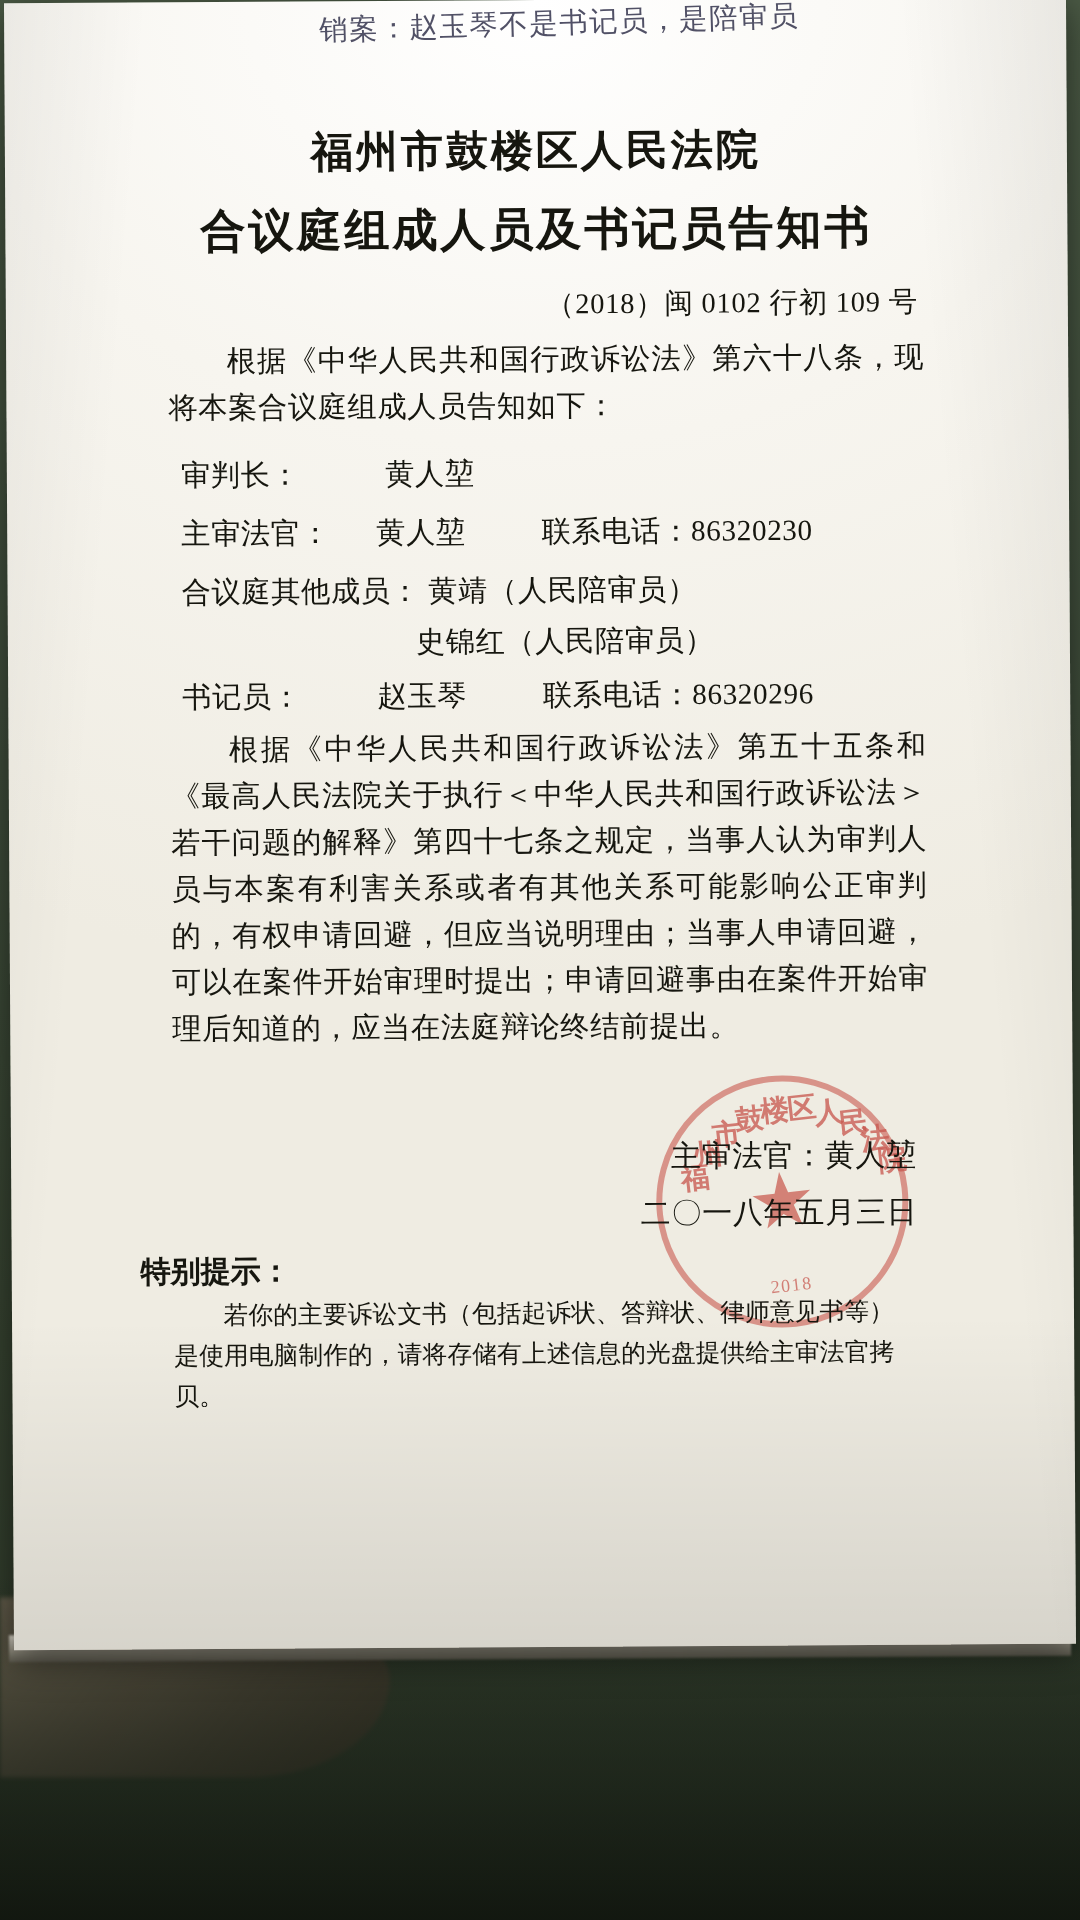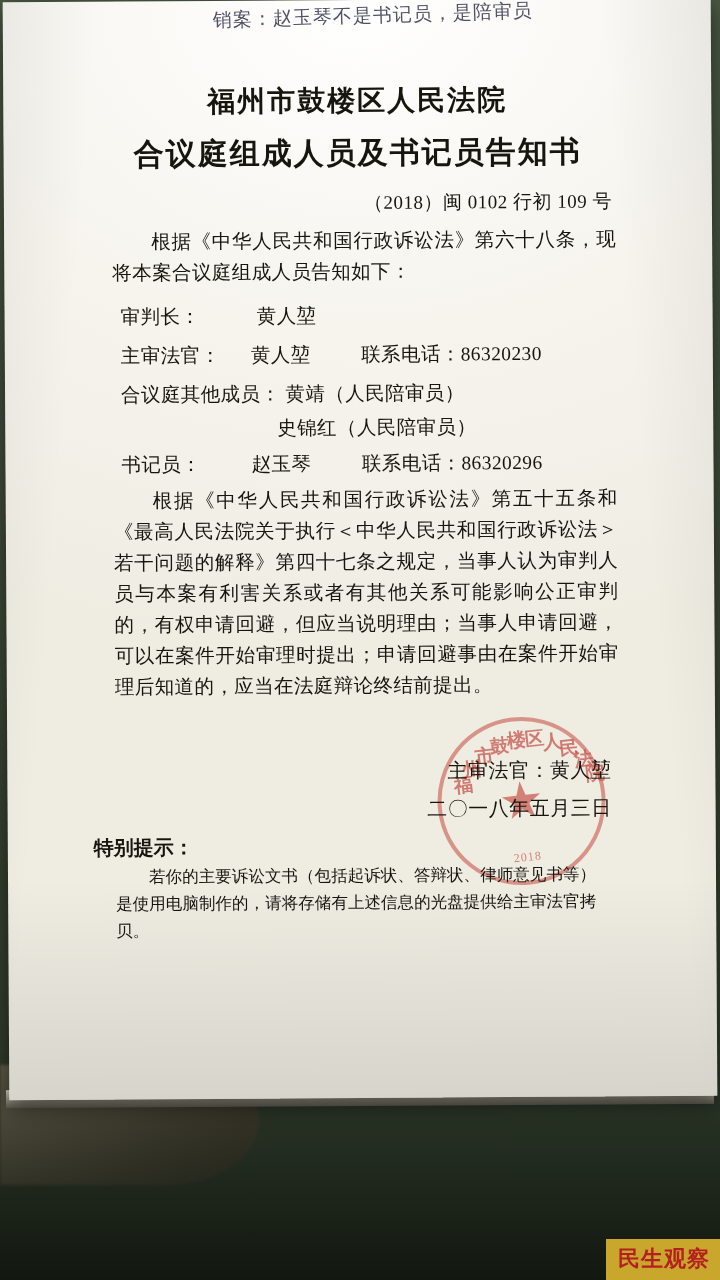--- a/index.html
+++ b/index.html
@@ -324,14 +324,13 @@
 
       <div class="signdate">二〇一八年五月三日</div>
 
       <div class="notice-title">特别提示：</div>
 
       <div class="notice-body">若你的主要诉讼文书（包括起诉状、答辩状、律师意见书等）是使用电脑制作的，请将存储有上述信息的光盘提供给主审法官拷贝。</div>
 
     </div>
   </div>
 
-  <div class="watermark">民生观察</div>
 </div>
 
 </body></html>

